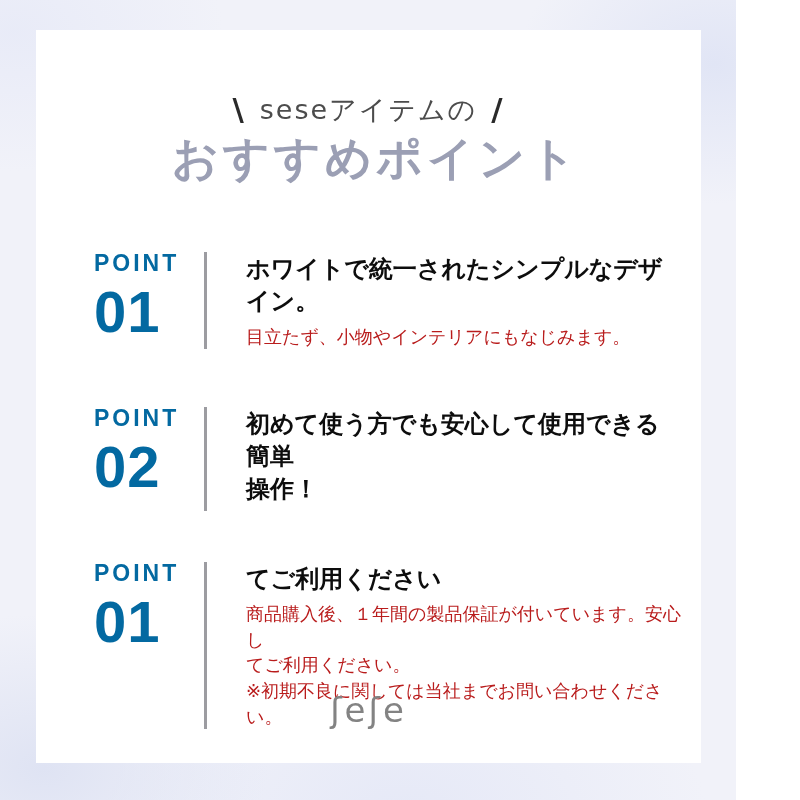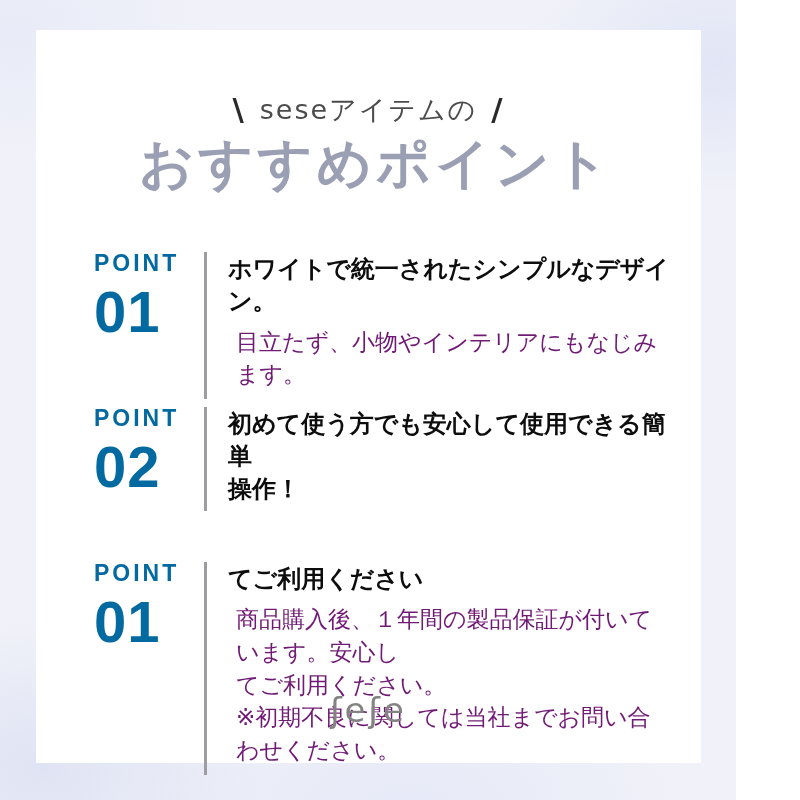--- a/index.html
+++ b/index.html
@@ -42,21 +42,21 @@
     position: relative;
     top: 1px;
   }
   .tagline .bs { margin-right: 14px; }
   .tagline .fs { margin-left: 14px; }
   .main-title {
     position: absolute;
     top: 98px; left: 15px; right: 0;
     margin: 0;
     text-align: center;
-    font-size: 54px;
+    font-size: 46px;
     font-weight: 700;
     letter-spacing: 4px;
     color: #9b9fb4;
     white-space: nowrap;
   }
   .point {
     position: absolute;
     left: 58px; right: 20px;
     display: flex;
     align-items: stretch;
@@ -84,36 +84,36 @@
     margin-top: 8px;
     letter-spacing: 1px;
     font-family: "Liberation Sans", sans-serif;
   }
   .point-divider {
     width: 3px;
     background: #9c9ca1;
     flex-shrink: 0;
   }
   .point-content {
-    padding-left: 21px;
+    padding-left: 39px;
     padding-top: 1px;
   }
   .point-title {
     margin: 0 0 6px 0;
     font-size: 24px;
     font-weight: 700;
     line-height: 1.35;
     color: #0d0d0d;
     white-space: pre-line;
   }
   .point-body {
-    margin: 8px;
-    font-size: 23px;
+    margin: 0;
+    font-size: 18px;
     line-height: 1.42;
-    color: #701a75;
+    color: #b91c1c;
     white-space: pre-line;
   }
   .logo {
     position: absolute;
     top: 660px; left: 0; right: 0;
     text-align: center;
     font-size: 34px;
     letter-spacing: 3px;
     color: #838383;
     font-family: "DejaVu Sans", sans-serif;

